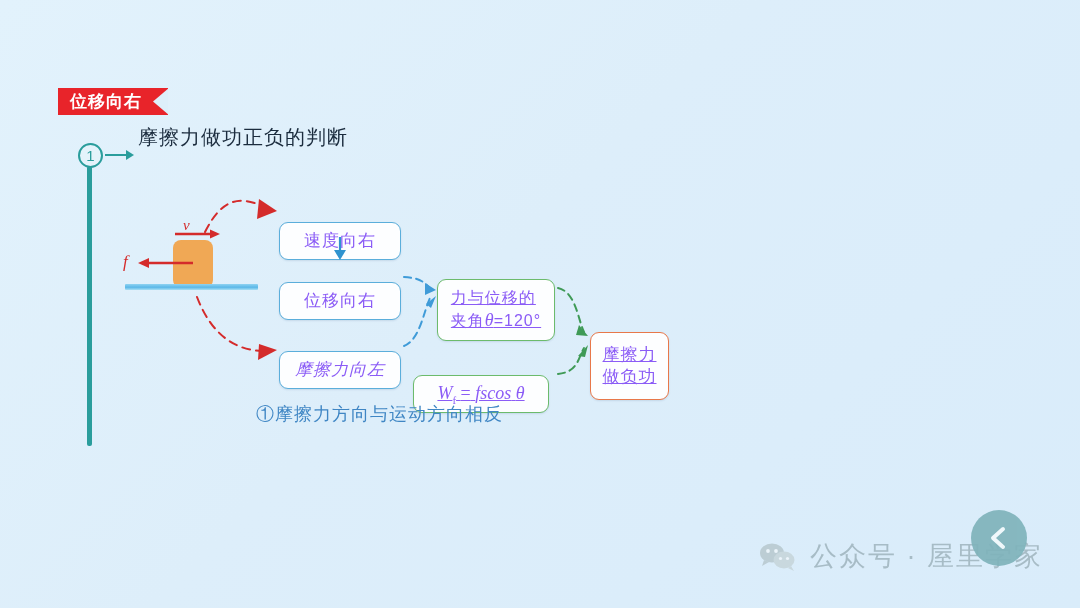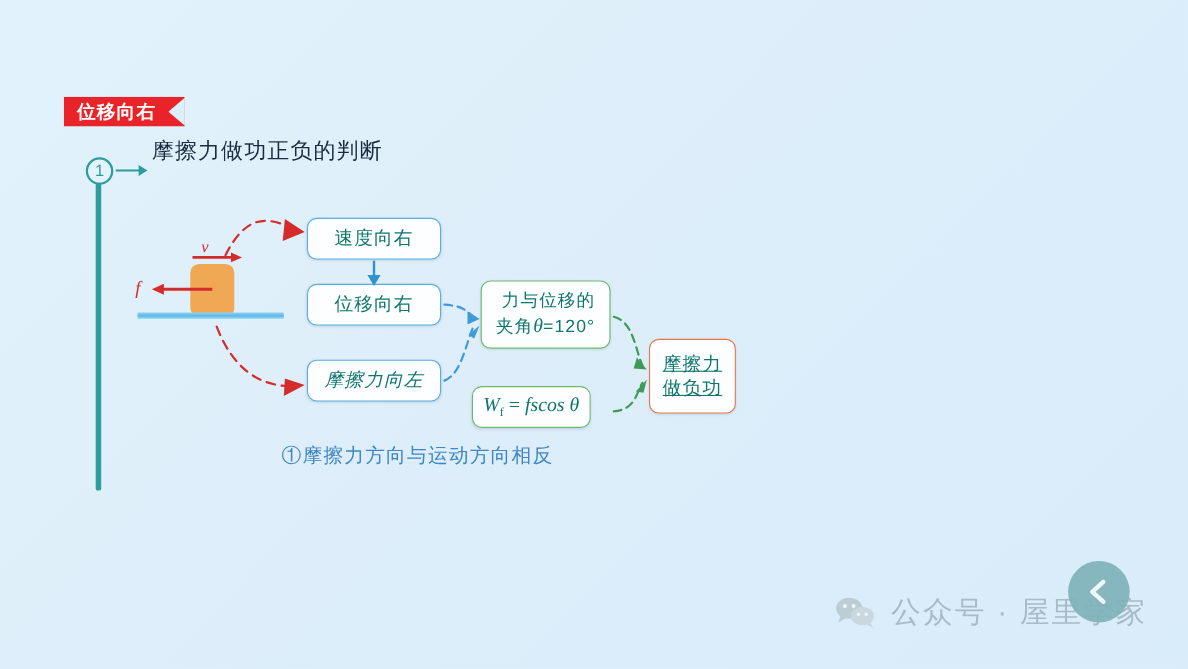--- a/index.html
+++ b/index.html
@@ -123,36 +123,37 @@
 
   
   .fbox {
     position: absolute;
     background: #fdfeff;
     border-radius: 9px;
     display: flex;
     align-items: center;
     justify-content: center;
     box-sizing: border-box;
-    color: #0f766e;
+    color: #8b5cf6;
     font-size: 17px;
     letter-spacing: 1px;
     line-height: 1.28;
-    text-align: right;
+    text-align: left;
     box-shadow: 0 1px 2px rgba(40,80,120,.13);
+    margin-top: 24px;
   }
   .fbox.blue  { border: 1.6px solid #5baedb; }
-  .fbox.green { border: 1.6px solid #6cbb6c; }
+  .fbox.green { border: 1.6px solid #6cbb6c; text-decoration: underline; }
   .fbox.orange{ border: 1.6px solid #e8784a; }
 
   #box-velocity    { left: 279px; top: 198px; width: 122px; height: 38px; }
   #box-displacement{ left: 279px; top: 258px; width: 122px; height: 38px; }
   #box-friction-dir{ left: 279px; top: 327px; width: 122px; height: 38px; font-style: italic; }
   #box-angle       { left: 437px; top: 255px; width: 118px; height: 62px; font-size: 16px; }
-  #box-formula     { left: 429px; top: 351px; width: 108px; height: 38px; }
+  #box-formula     { left: 413px; top: 351px; width: 136px; height: 38px; }
   #box-result      { left: 590px; top: 308px; width: 79px; height: 68px; font-size: 17px; text-decoration: underline; }
 
   .stacked { display: block; padding: 0 4px; }
 
   .formula {
     font-family: "Liberation Serif", serif;
     font-size: 18px;
     font-style: italic;
     letter-spacing: 0;
   }

